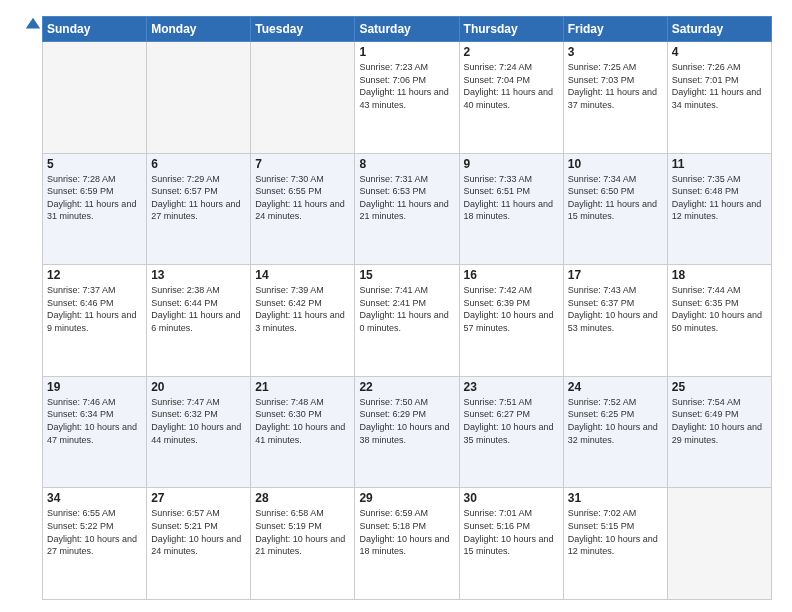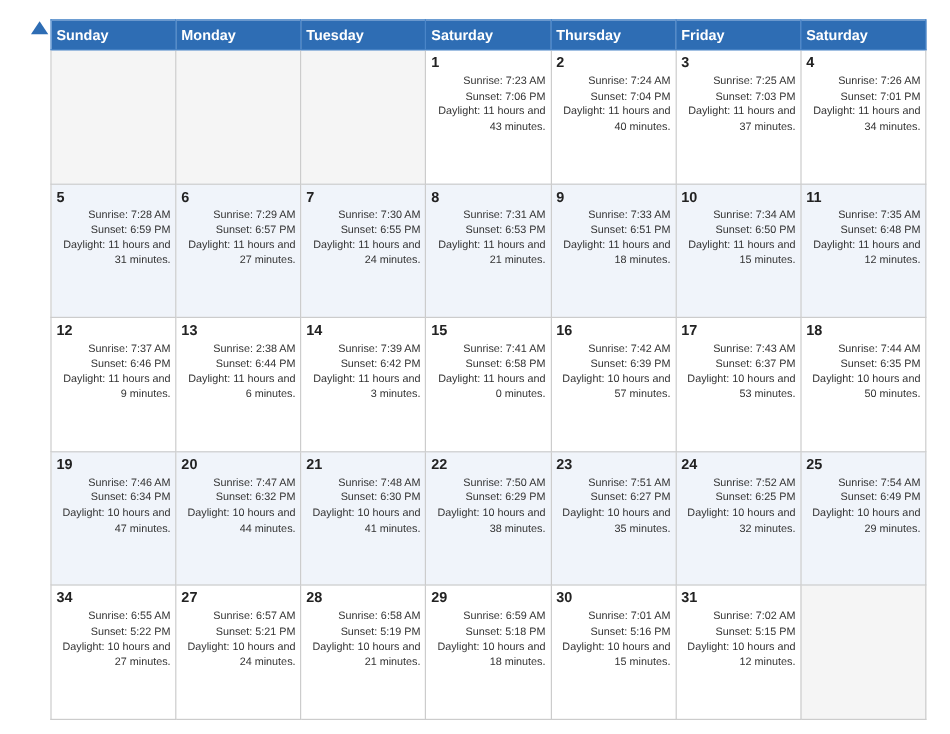--- a/index.html
+++ b/index.html
@@ -93,21 +93,20 @@
     .day-number {
       font-size: 12px;
       font-weight: bold;
       display: block;
       margin-bottom: 2px;
     }
     .day-info {
       font-size: 9px;
       line-height: 1.4;
       color: #333;
-      text-align: right;
     }
     tr:nth-child(even) td:not(.empty) {
       background: #f0f4fa;
     }
     tr:nth-child(odd) td:not(.empty) {
       background: #fff;
     }
   </style>
 </head>
 <body>
@@ -244,21 +243,21 @@
           <td>
             <span class="day-number">14</span>
             <div class="day-info">Sunrise: 7:39 AM
 Sunset: 6:42 PM
 Daylight: 11 hours
 and 3 minutes.</div>
           </td>
           <td>
             <span class="day-number">15</span>
             <div class="day-info">Sunrise: 7:41 AM
-Sunset: 6:58 PM
+Sunset: 2:41 PM
 Daylight: 11 hours
 and 0 minutes.</div>
           </td>
           <td>
             <span class="day-number">16</span>
             <div class="day-info">Sunrise: 7:42 AM
 Sunset: 6:39 PM
 Daylight: 10 hours
 and 57 minutes.</div>
           </td>

